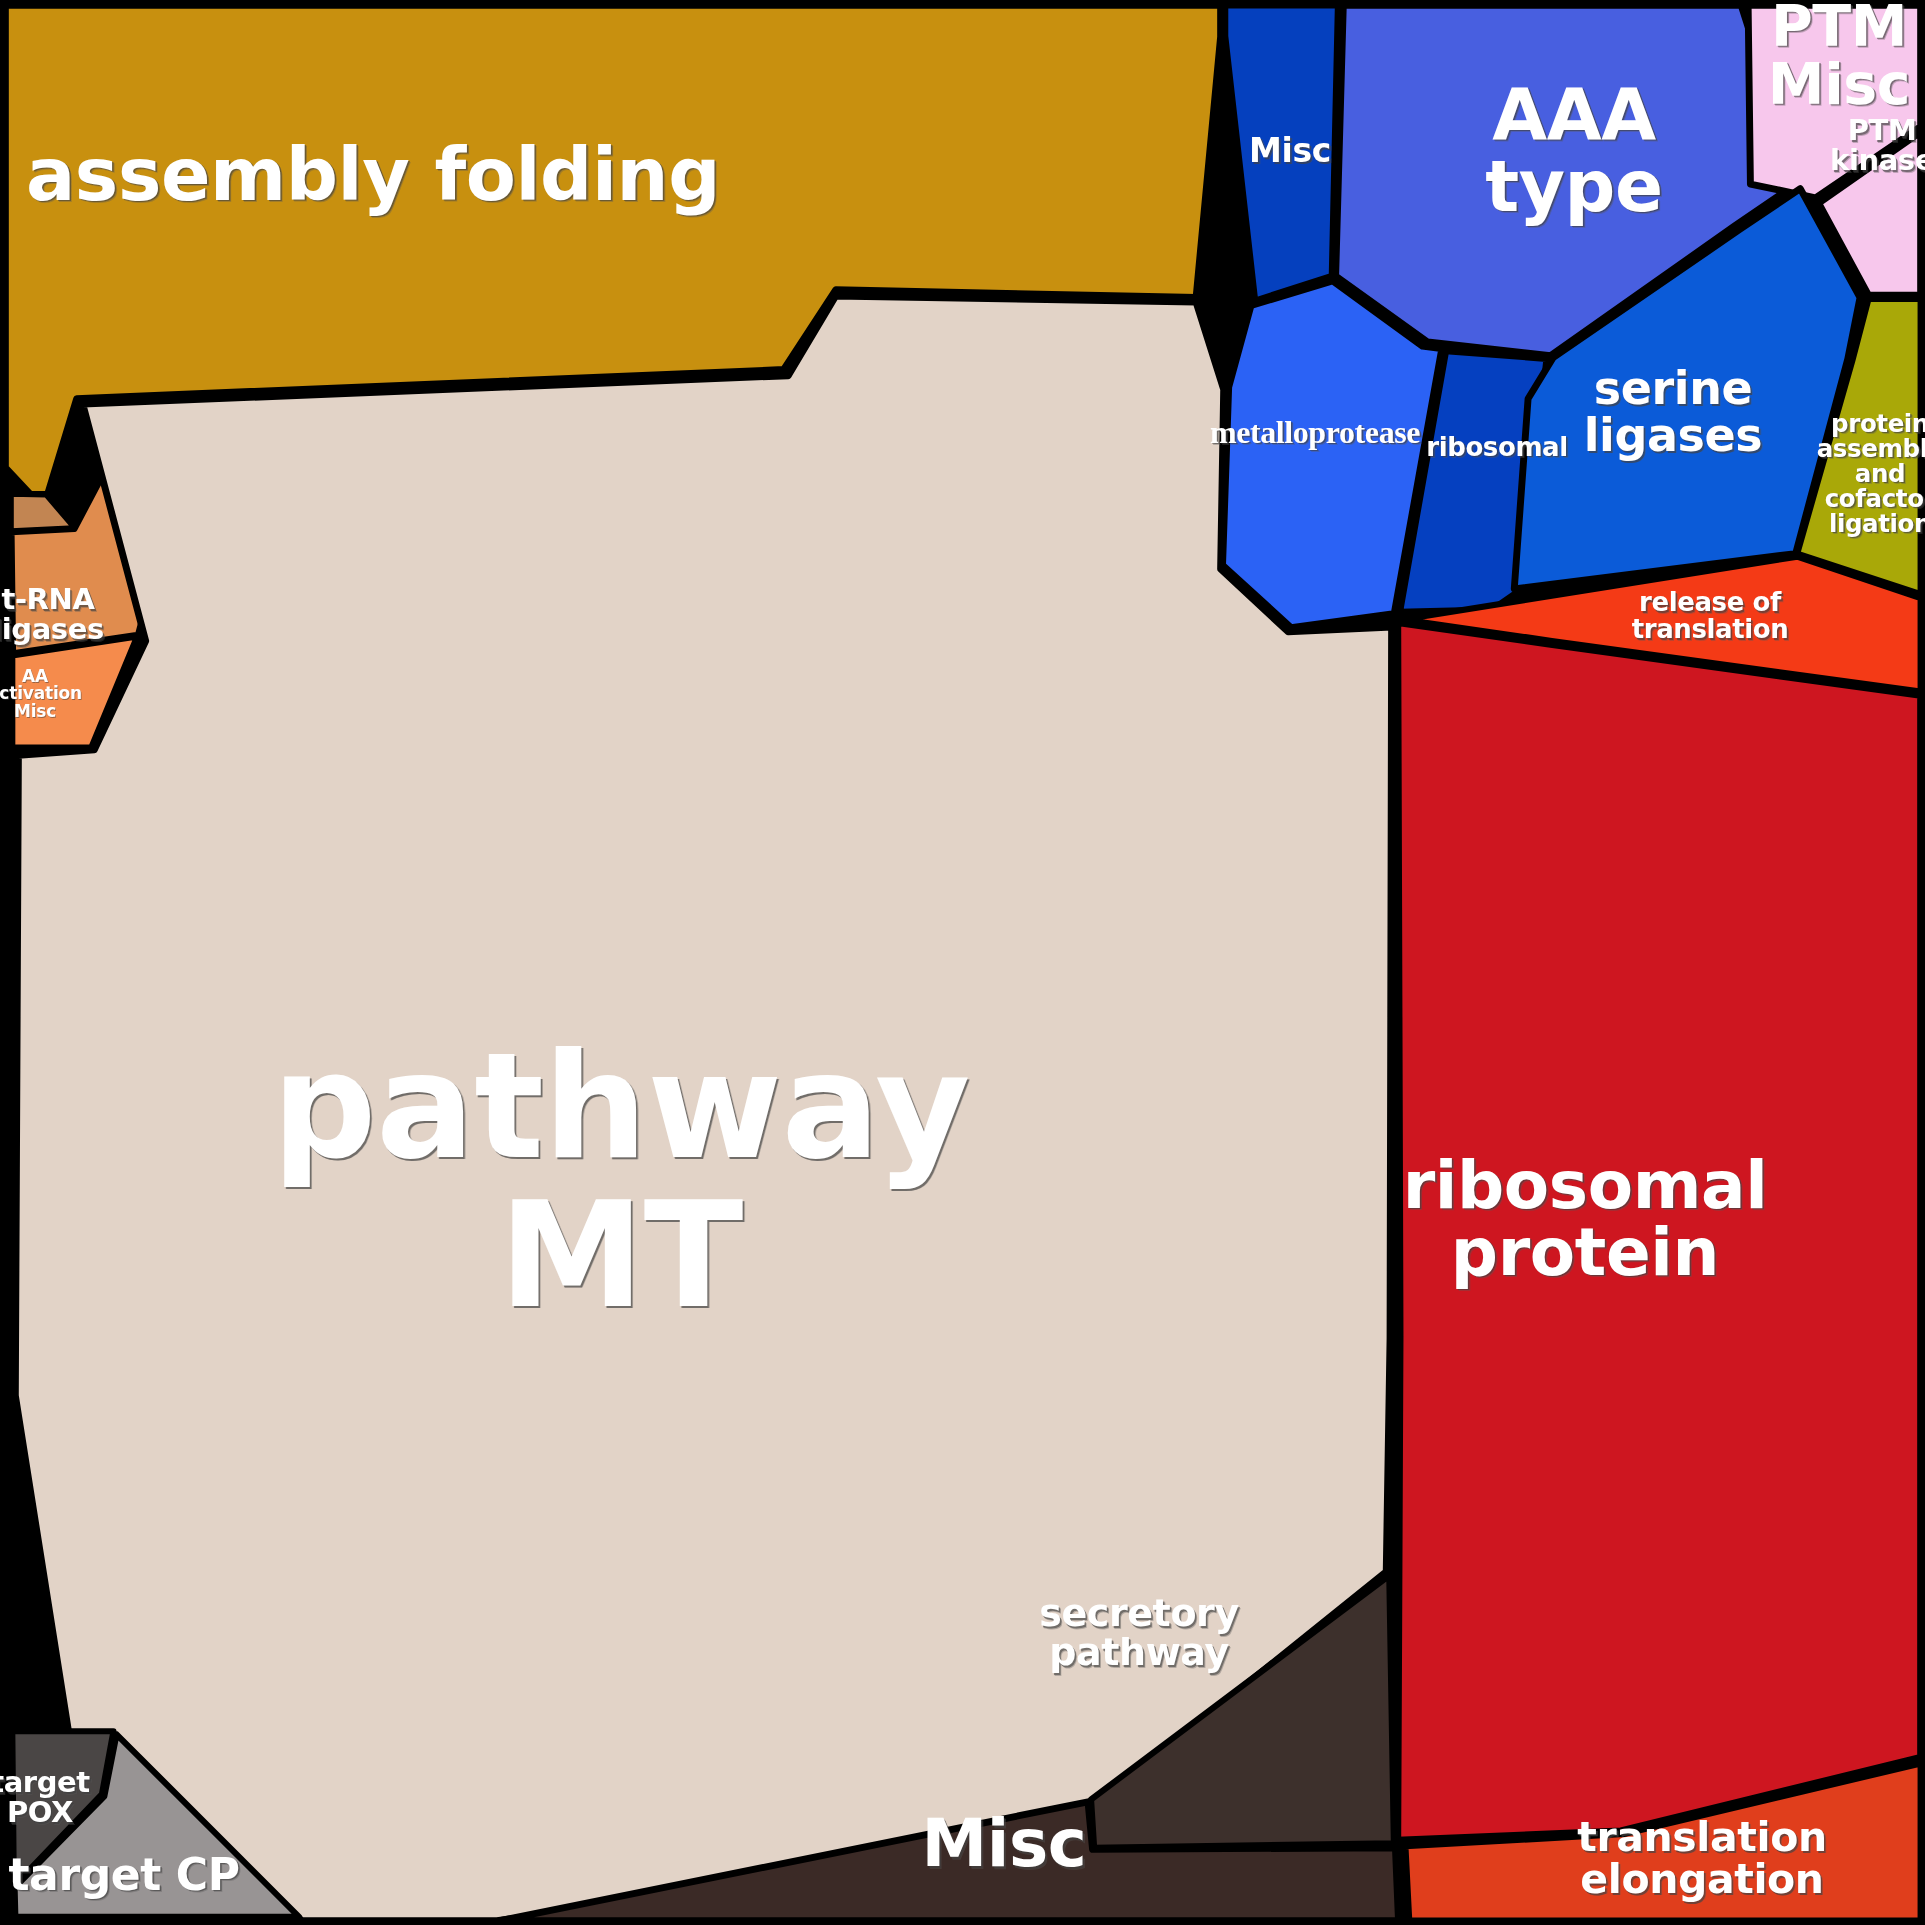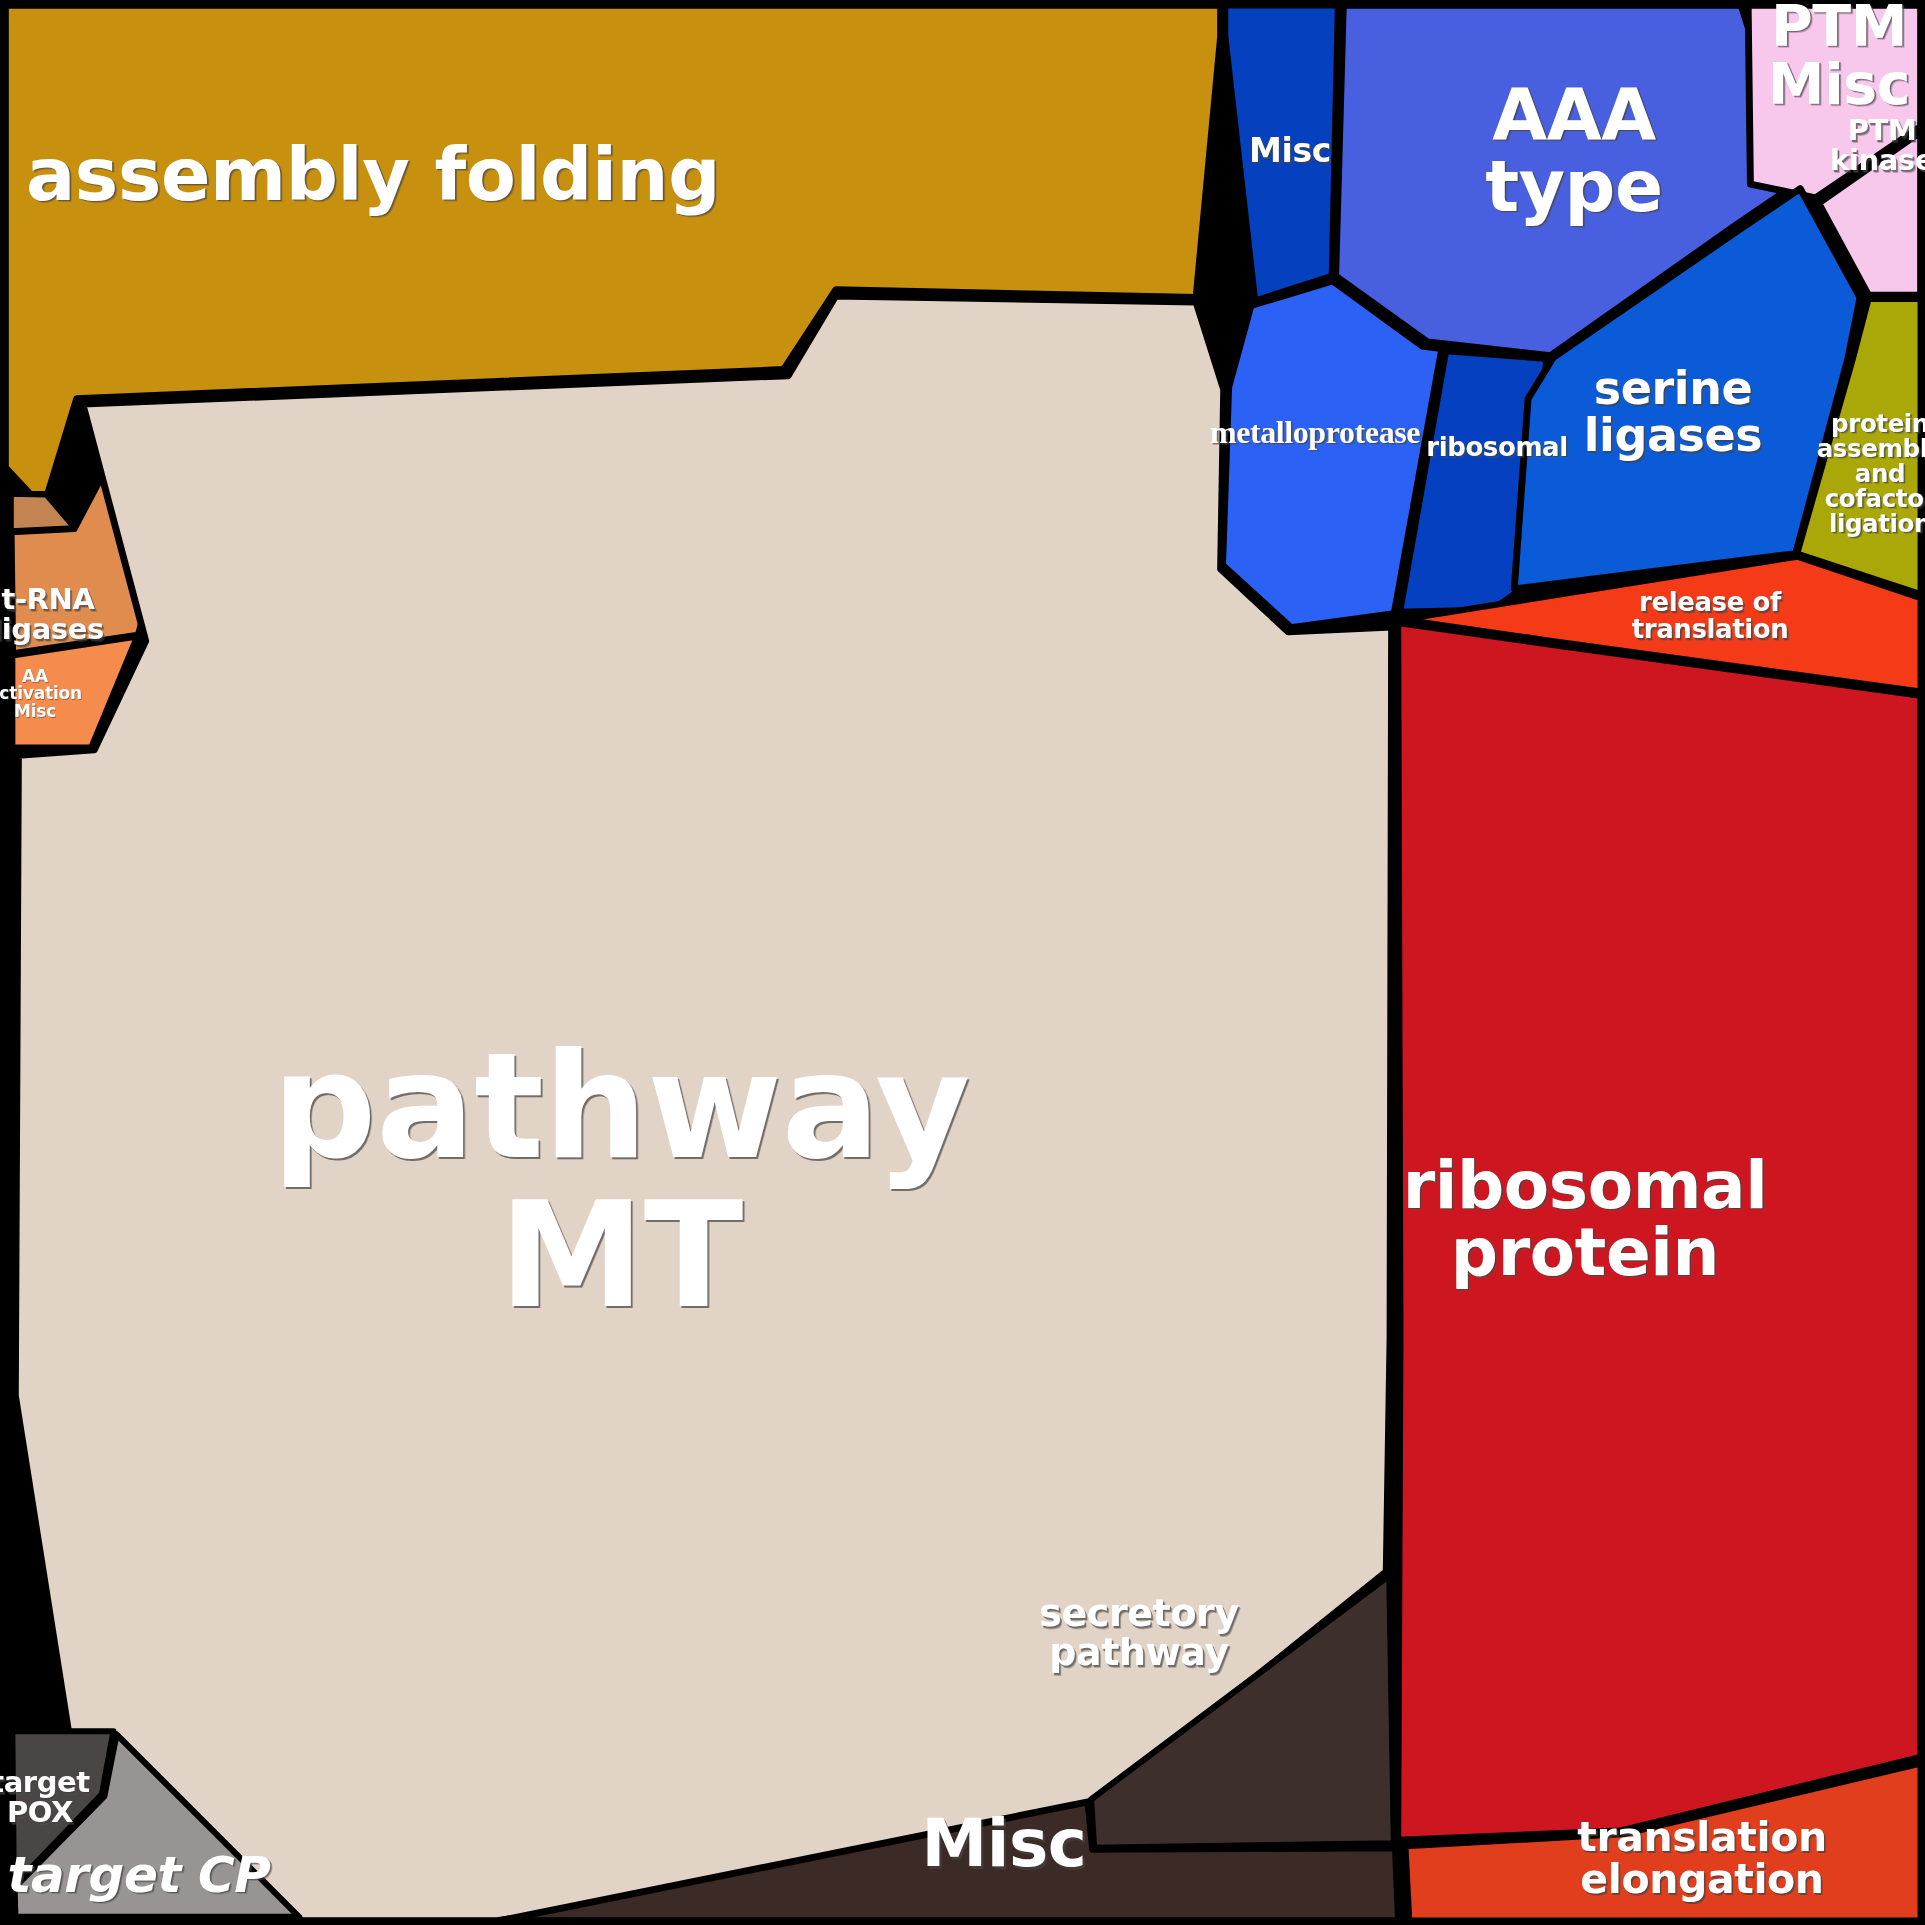--- a/index.html
+++ b/index.html
@@ -103,16 +103,16 @@
 protein</div>
       <div class="cell-label" style="left: 1702px; top: 1859px; font-size: 41px;">translation
 elongation</div>
       <div class="cell-label" style="left: 621px; top: 1181px; font-size: 146px;">pathway
 MT</div>
       <div class="cell-label" style="left: 1139px; top: 1633px; font-size: 38px;">secretory
 pathway</div>
       <div class="cell-label" style="left: 1004px; top: 1844px; font-size: 66px;">Misc</div>
       <div class="cell-label" style="left: 40px; top: 1798px; font-size: 29px;">target
 POX</div>
-      <div class="cell-label" style="left: 139px; top: 1875px; font-size: 50px; font-style: italic;">target CP</div>
+      <div class="cell-label" style="left: 124px; top: 1875px; font-size: 44px;">target CP</div>
     </div>
 </div>
 
 
 </body></html>

